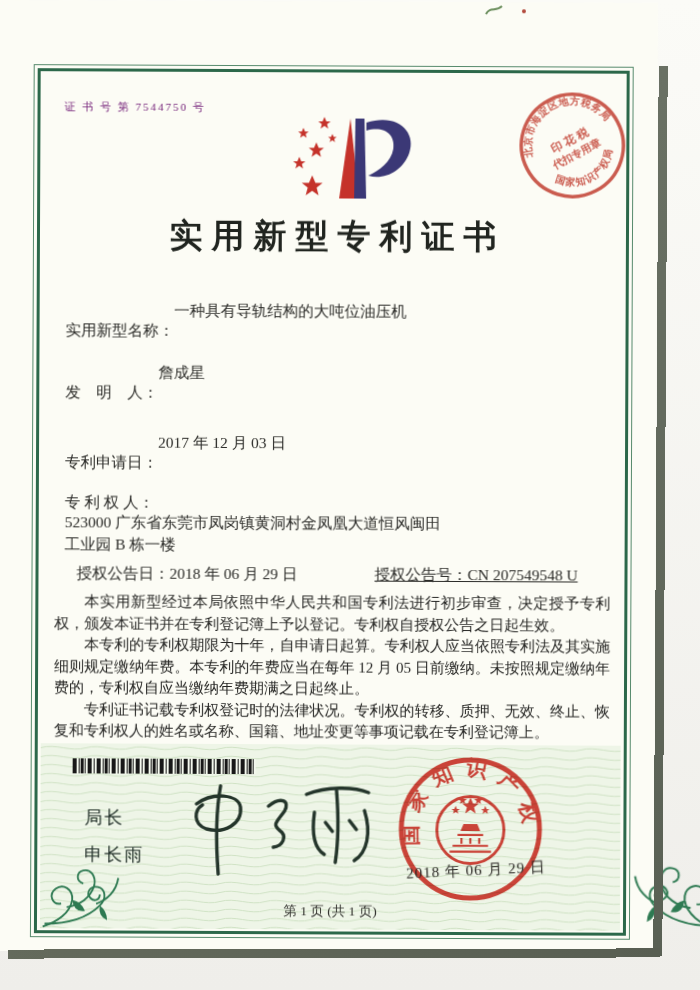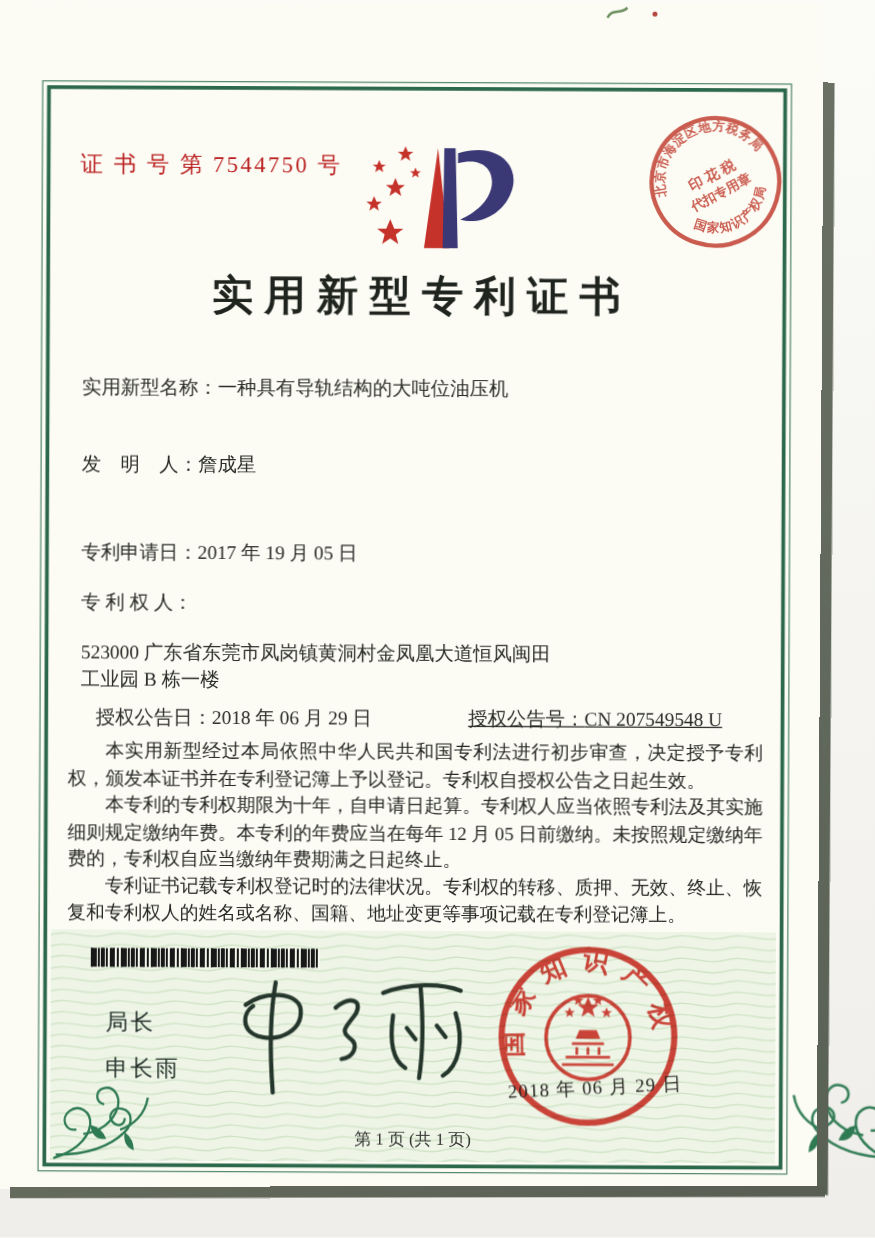--- a/index.html
+++ b/index.html
@@ -7,27 +7,27 @@
         overflow:hidden;font-family:"Liberation Serif","DejaVu Serif",serif;color:#2b2b28;}
   .paper{position:absolute;left:0;top:0;width:658px;height:951px;background:#fcfcf5;
          transform:rotate(0.25deg);transform-origin:top left;}
   .edge-r{position:absolute;left:656px;top:66px;width:9px;height:890px;
           background:linear-gradient(180deg,#6a7164,#596054);transform:rotate(0.35deg);}
   .edge-b{position:absolute;left:8px;top:949px;width:652px;height:9px;
           background:linear-gradient(90deg,#646a5c,#585e52);transform:rotate(-0.1deg);}
   .frame{position:absolute;left:34px;top:64px;width:598px;height:871px;border:1.5px solid #568a6c;}
   .frame-inner{position:absolute;inset:3px;border:3px solid #2c684a;}
   .content{position:absolute;inset:2px;}
-  .cert-no{position:absolute;left:22px;top:26px;font-size:18px;letter-spacing:2px;color:#b91c1c;margin-top:20px;}
+  .cert-no{position:absolute;left:22px;top:26px;font-size:11px;letter-spacing:2px;color:#701a75;}
   .logo{position:absolute;left:246px;top:34px;width:132px;height:102px;}
   .tax-stamp{position:absolute;left:472px;top:12px;width:116px;height:116px;opacity:.82;z-index:6;}
   .title{position:absolute;left:0;right:0;top:140px;text-align:center;font-size:33px;font-weight:600;
          letter-spacing:9px;padding-left:9px;color:#20241f;}
   .field-row{position:absolute;left:24px;display:flex;font-size:15.5px;line-height:22px;}
-  .field-row .lbl{white-space:pre;}
+  .field-row .lbl{white-space:pre;margin-top:20px;}
   .f0{top:226px}.f1{top:288px}.f2{top:318px}.f3{top:358px}.f4{top:398px}
   .f5{top:438px}
   .f5 .vals{display:flex;flex-direction:column;}
   .grant-row{position:absolute;left:24px;top:490px;font-size:15.5px;width:540px;}
   .grant-right{position:absolute;left:310px;top:0;white-space:nowrap;text-decoration:underline;}
   .grant-left{white-space:nowrap;margin-left:12px;}
   .paras{position:absolute;left:14px;top:518px;width:556px;font-size:15px;line-height:21.5px;
          text-align:justify;color:#262624;}
   .paras p{margin:0;text-indent:2em;}
   .panel{position:absolute;left:1px;right:1px;top:670px;bottom:0;}
@@ -107,21 +107,21 @@
           <div class="field-row f0">
             <span class="lbl">实用新型名称：</span>
             <span class="val">一种具有导轨结构的大吨位油压机</span>
           </div>
           <div class="field-row f1">
             <span class="lbl">发　明　人：</span>
             <span class="val">詹成星</span>
           </div>
           <div class="field-row f3">
             <span class="lbl">专利申请日：</span>
-            <span class="val">2017 年 19 月 05 日</span>
+            <span class="val">2017 年 12 月 03 日</span>
           </div>
           <div class="field-row f4">
             <span class="lbl">专 利 权 人：</span>
           </div>
           <div class="field-row f5">
             <span class="vals">
               <span class="val">523000 广东省东莞市凤岗镇黄洞村金凤凰大道恒风闽田</span>
               <span class="val">工业园 B 栋一楼</span>
             </span>
           </div>

